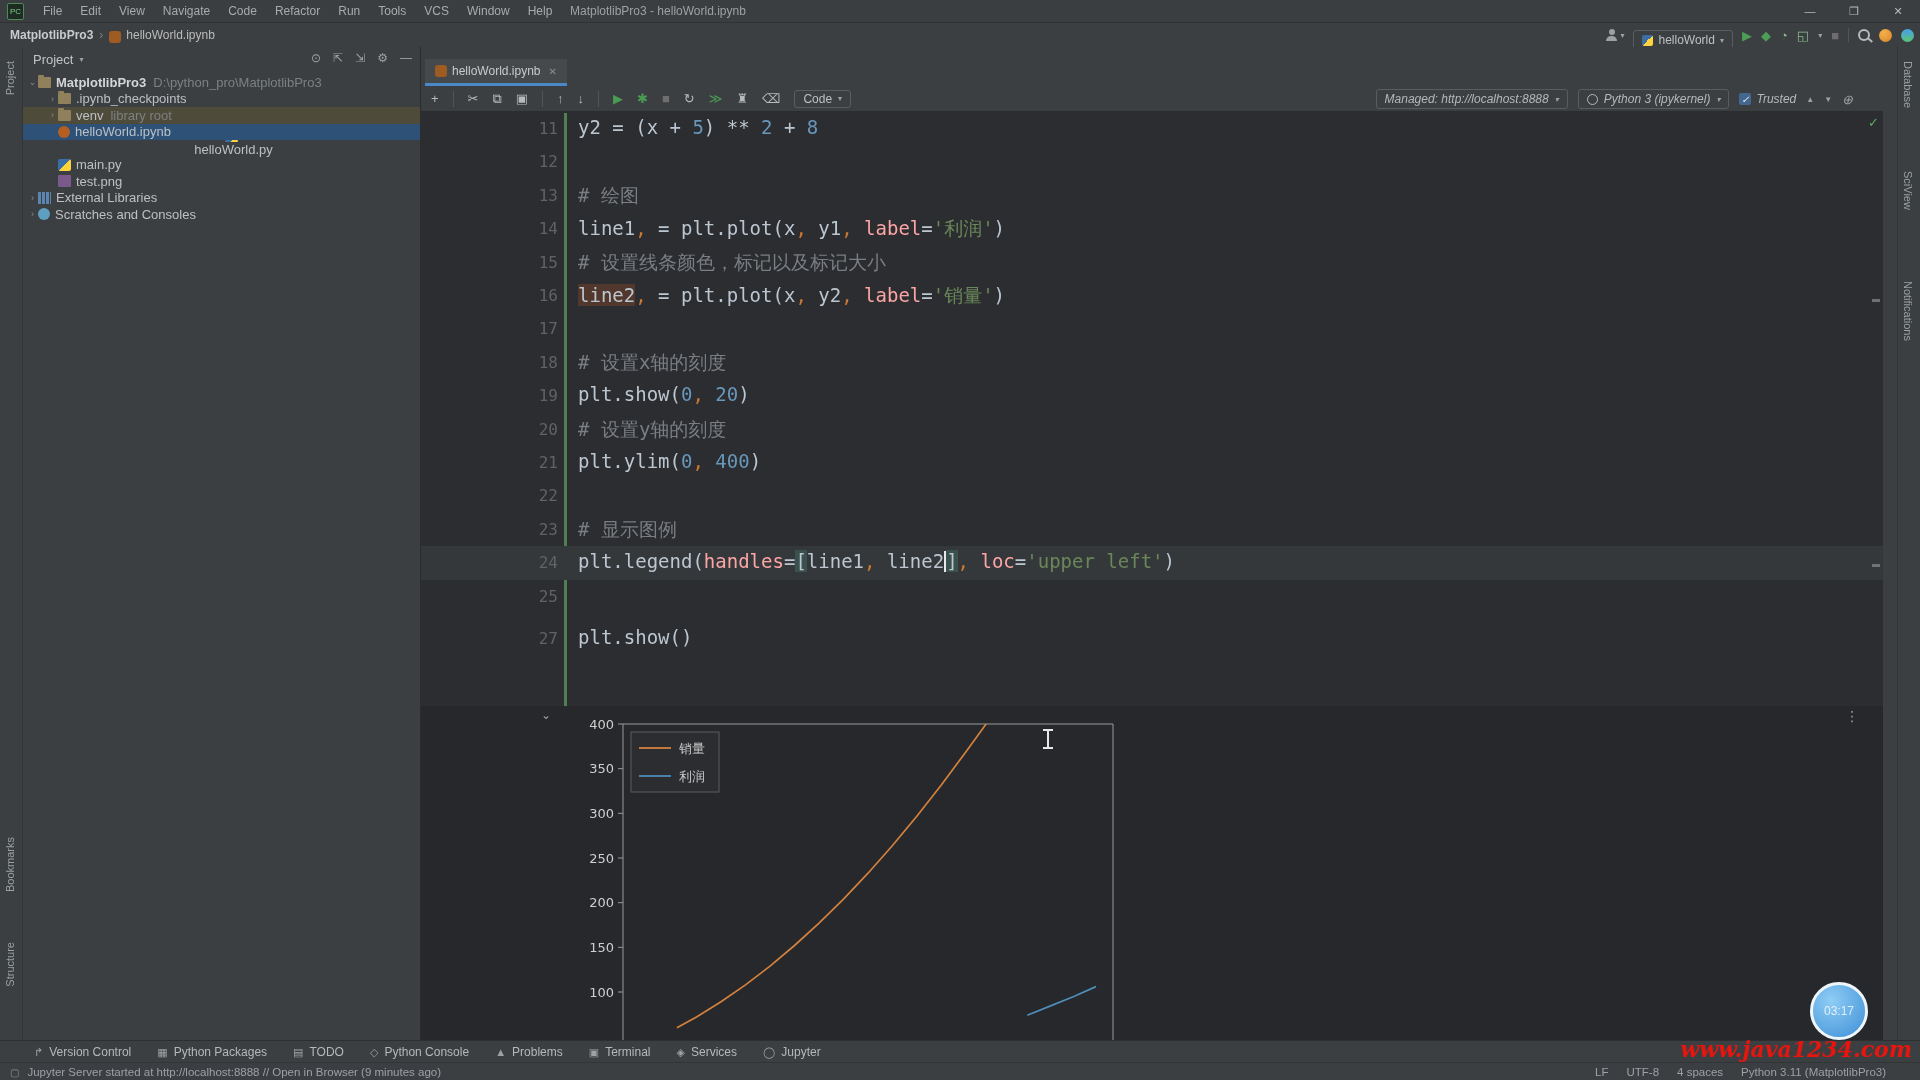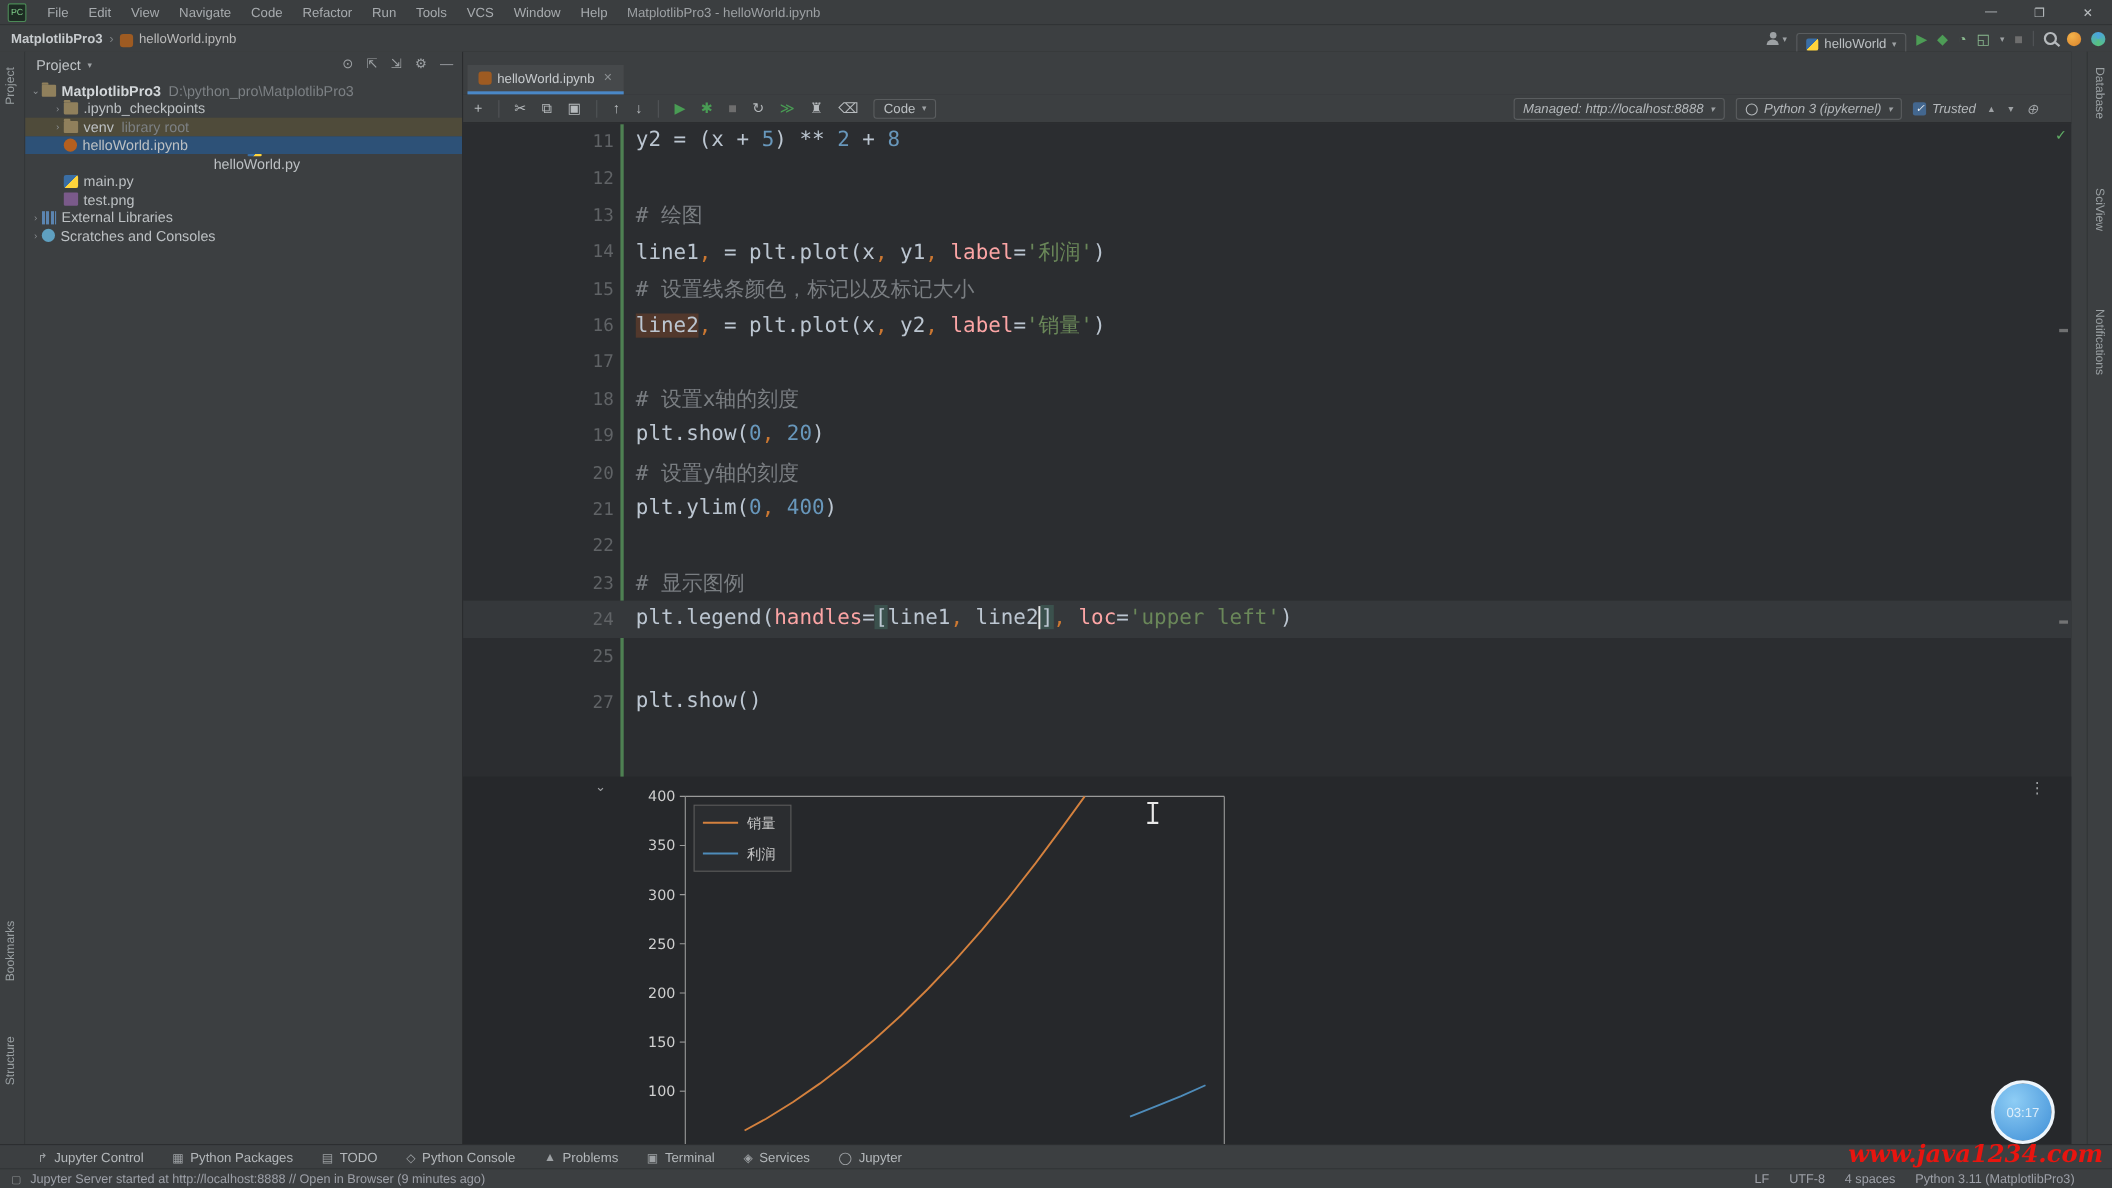--- a/index.html
+++ b/index.html
@@ -385,21 +385,21 @@
     </div>
 
     <div id="inspect-ok">✓</div>
     <div class="sb-mark" style="top:252px;"></div>
     <div class="sb-mark" style="top:517px;"></div>
   </div>
 
   <div id="bottombar" class="abs">
       <div class="bb-item">
         <span class="bb-glyph">↱</span>
-        <span>Jupyter Control</span>
+        <span>Version Control</span>
       </div>
       <div class="bb-item">
         <span class="bb-glyph">▦</span>
         <span>Python Packages</span>
       </div>
       <div class="bb-item">
         <span class="bb-glyph">▤</span>
         <span>TODO</span>
       </div>
       <div class="bb-item">

